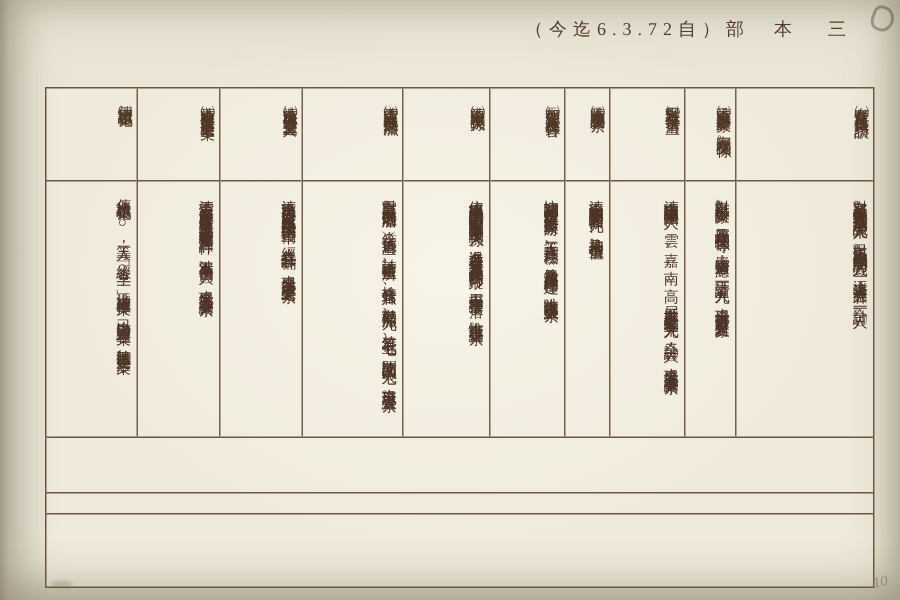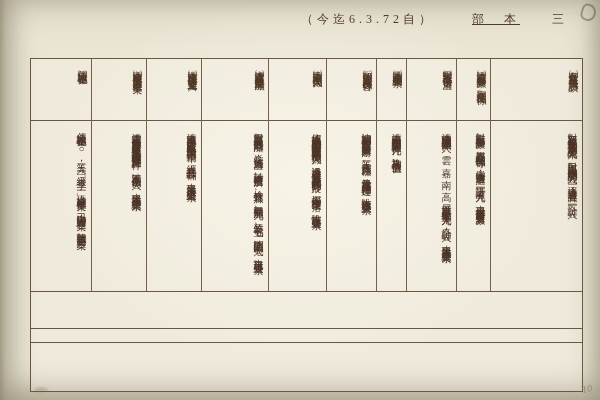--- a/index.html
+++ b/index.html
@@ -12,23 +12,23 @@
     position:relative;
     box-shadow:inset 0 0 40px rgba(110,100,75,.35);
     color:#4c3729;
   }
   .vignette{position:absolute;inset:0;pointer-events:none;
     box-shadow:inset 0 -14px 25px rgba(105,95,70,.25), inset 14px 0 22px rgba(105,95,70,.18);}
   
   .titlebar{
     position:absolute;top:11px;right:18px;left:390px;
     display:flex;justify-content:flex-end;align-items:center;
-    font-size:12px;letter-spacing:4px;color:#533b2b;white-space:nowrap;gap:12px;
+    font-size:12px;letter-spacing:4px;color:#533b2b;white-space:nowrap;
   }
-  .titlebar .gap1{margin-left:25px;text-decoration:underline;}
+  .titlebar .gap1{margin-left:0;}
   .titlebar .gap2{margin-left:20px;margin-right:14px;}
   .corner-stamp{
     position:absolute;top:4px;right:4px;width:11px;height:13px;
     border:2px solid rgba(70,60,55,.55);border-radius:40% 60% 55% 45%;
     transform:rotate(18deg);opacity:.75;
   }
   
   .doc-table{
     position:absolute;left:30px;top:58px;width:551px;height:332px;
     border:1px solid #6d563f;background:rgba(255,252,242,.25);

